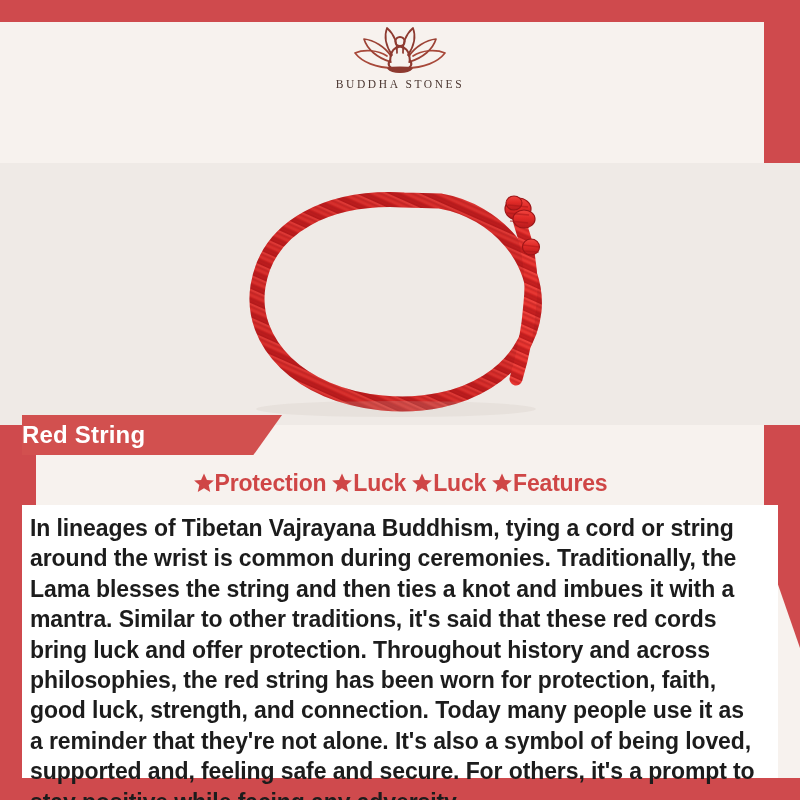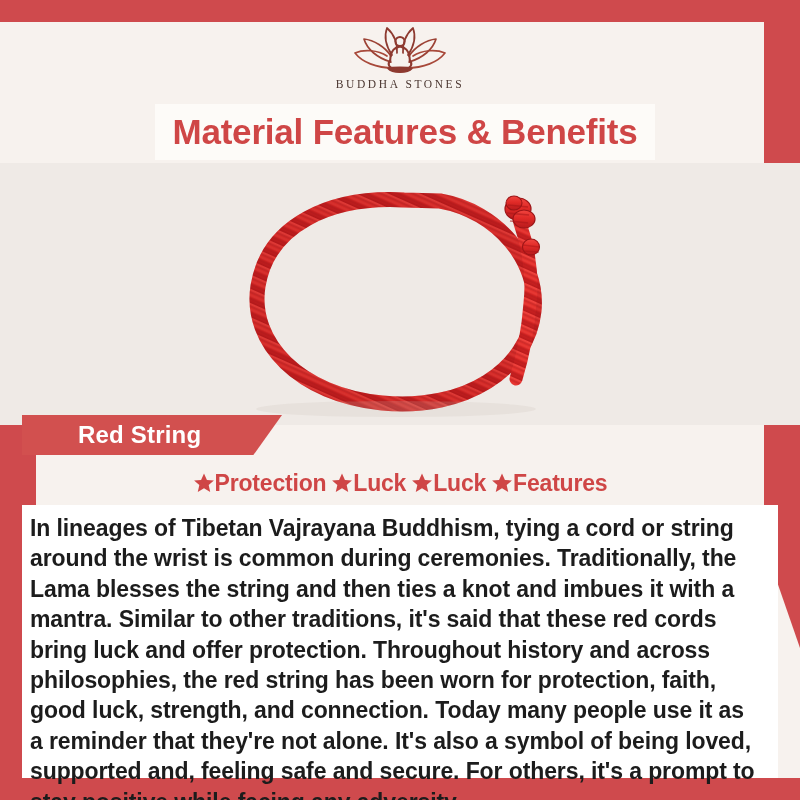--- a/index.html
+++ b/index.html
@@ -96,21 +96,21 @@
   
   .ribbon {
     position:absolute; left:22px; top:415px;
     width:260px; height:40px;
     background:var(--red-soft);
     clip-path:polygon(0 0, 100% 0, 89% 100%, 0 100%);
     display:flex; align-items:center;
   }
   .ribbon-text {
     font-size:24px; font-weight:bold; color:#ffffff;
-    margin-left:56px; letter-spacing:0.2px;
+    letter-spacing:0.2px;
   }
 
   
   .features {
     position:absolute; left:22px; top:462px;
     width:756px; height:42px;
     display:flex; align-items:center; justify-content:center;
     gap:5px;
   }
   .feature {
@@ -173,23 +173,20 @@
 
         <path d="M56.2 36.5 C53 40 55 44 60 44.6" stroke-width="2"></path>
         <path d="M75.8 36.5 C79 40 77 44 72 44.6" stroke-width="2"></path>
 
         <path d="M54 44.5 C58 49.5 74 49.5 78 44.5 C74 42.6 58 42.6 54 44.5 Z" fill="#8e3a30" stroke="#8e3a30" stroke-width="1.4"></path>
       </g>
     </svg>
     <div class="logo-word">BUDDHA STONES</div>
   </div>
 
-  <div class="title-band">
-    <div class="title-text">Material Features &amp; Benefits</div>
-  </div>
 
   <div class="photo-band">
     <svg width="800" height="262" viewBox="0 0 800 262">
       <defs>
         <linearGradient id="cordG" x1="0" y1="0" x2="0" y2="1">
           <stop offset="0%" stop-color="#f0453f"></stop>
           <stop offset="45%" stop-color="#e02a27"></stop>
           <stop offset="100%" stop-color="#b71a1c"></stop>
         </linearGradient>
         <pattern id="braid" width="7" height="13" patternUnits="userSpaceOnUse" patternTransform="rotate(24)">

